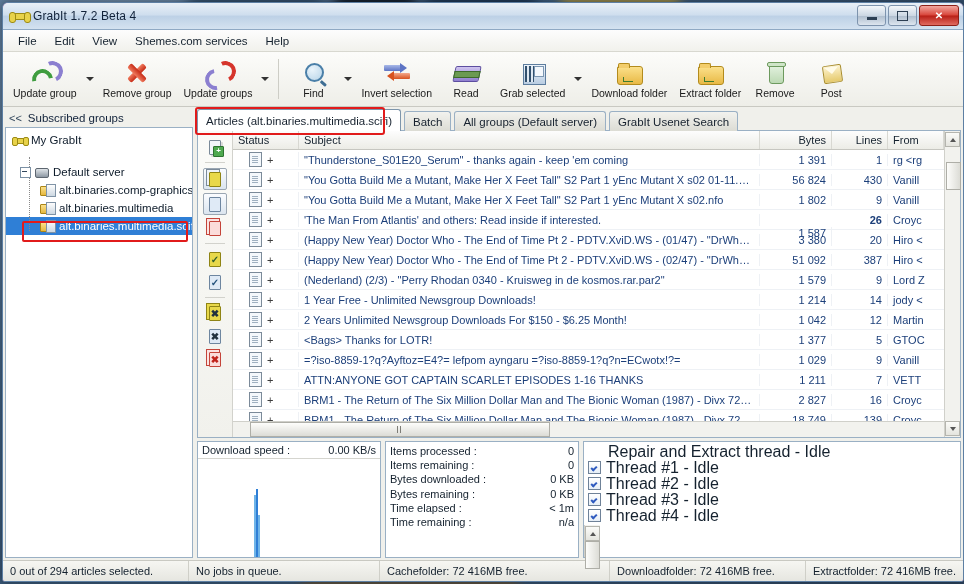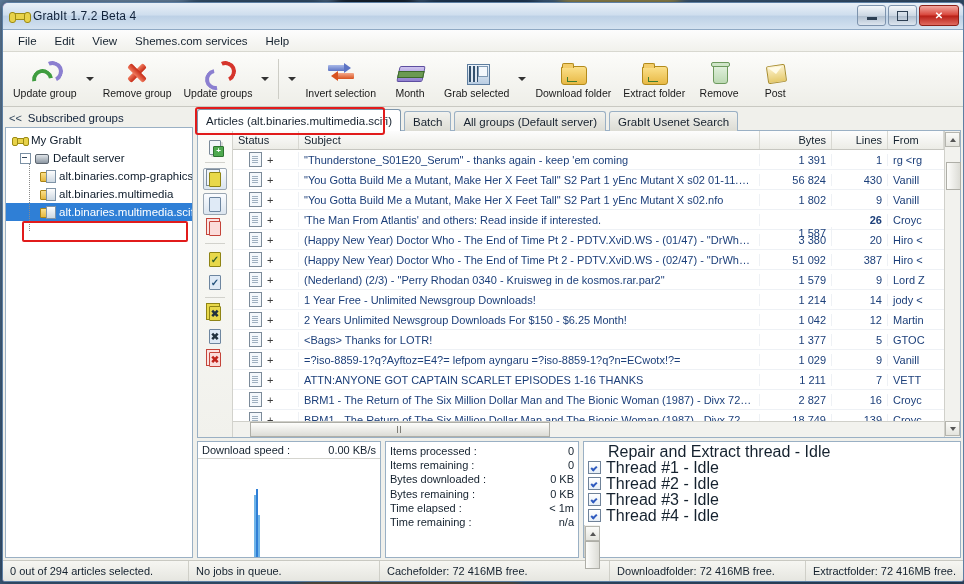--- a/index.html
+++ b/index.html
@@ -173,21 +173,21 @@
   .sb-head{
     height:18px;display:flex;align-items:center;gap:6px;padding:0 4px;color:#11223a;
     font-size:11.5px;
   }
   .sb-head .chev{color:#33475c;font-size:11px;}
   .tree{
     flex:1;background:#fff;border:1px solid #9ab0c4;overflow:hidden;position:relative;
   }
   .tnode{display:flex;align-items:center;height:18px;font-size:11.5px;color:#0d1b2a;white-space:nowrap;}
   .tnode.lvl0{padding-left:6px;}
-  .tnode.lvl1{padding-left:14px;}
+  .tnode.lvl1{padding-left:14px;margin-top:14px;}
   .tnode.lvl2{padding-left:34px;}
   .tnode.sel{background:#2f7fd6;color:#fff;}
   .sel-ring{
     position:absolute;left:16px;right:4px;height:17px;border:2px solid #e11b1b;border-radius:2px;
     pointer-events:none;
   }
   .expander{
     width:9px;height:9px;border:1px solid #7b90a4;background:#fff;margin-right:3px;
     position:relative;flex:0 0 auto;
   }
@@ -418,39 +418,45 @@
           <div class="ar r"></div>
       </div>
       <div class="tb-lbl">Update groups</div>
     </div>
     <div class="tb-arrow">
         <i></i>
       </div>
 
     <div class="tb-sep"></div>
 
+    <div class="tb-btn">
+      <div class="tb-ico">
+          <div class="ico-mag"></div>
+        </div>
+      <div class="tb-lbl">Find</div>
+    </div>
     <div class="tb-arrow">
         <i></i>
       </div>
 
     <div class="tb-btn">
       <div class="tb-ico">
         <div class="ico-arrows">
             <div class="a1"></div>
             <div class="a2"></div>
           </div>
       </div>
       <div class="tb-lbl">Invert selection</div>
     </div>
 
     <div class="tb-btn">
       <div class="tb-ico">
           <div class="ico-book"></div>
         </div>
-      <div class="tb-lbl">Month</div>
+      <div class="tb-lbl">Read</div>
     </div>
 
     <div class="tb-btn">
       <div class="tb-ico">
           <div class="ico-disk"></div>
         </div>
       <div class="tb-lbl">Grab selected</div>
     </div>
     <div class="tb-arrow">
         <i></i>

